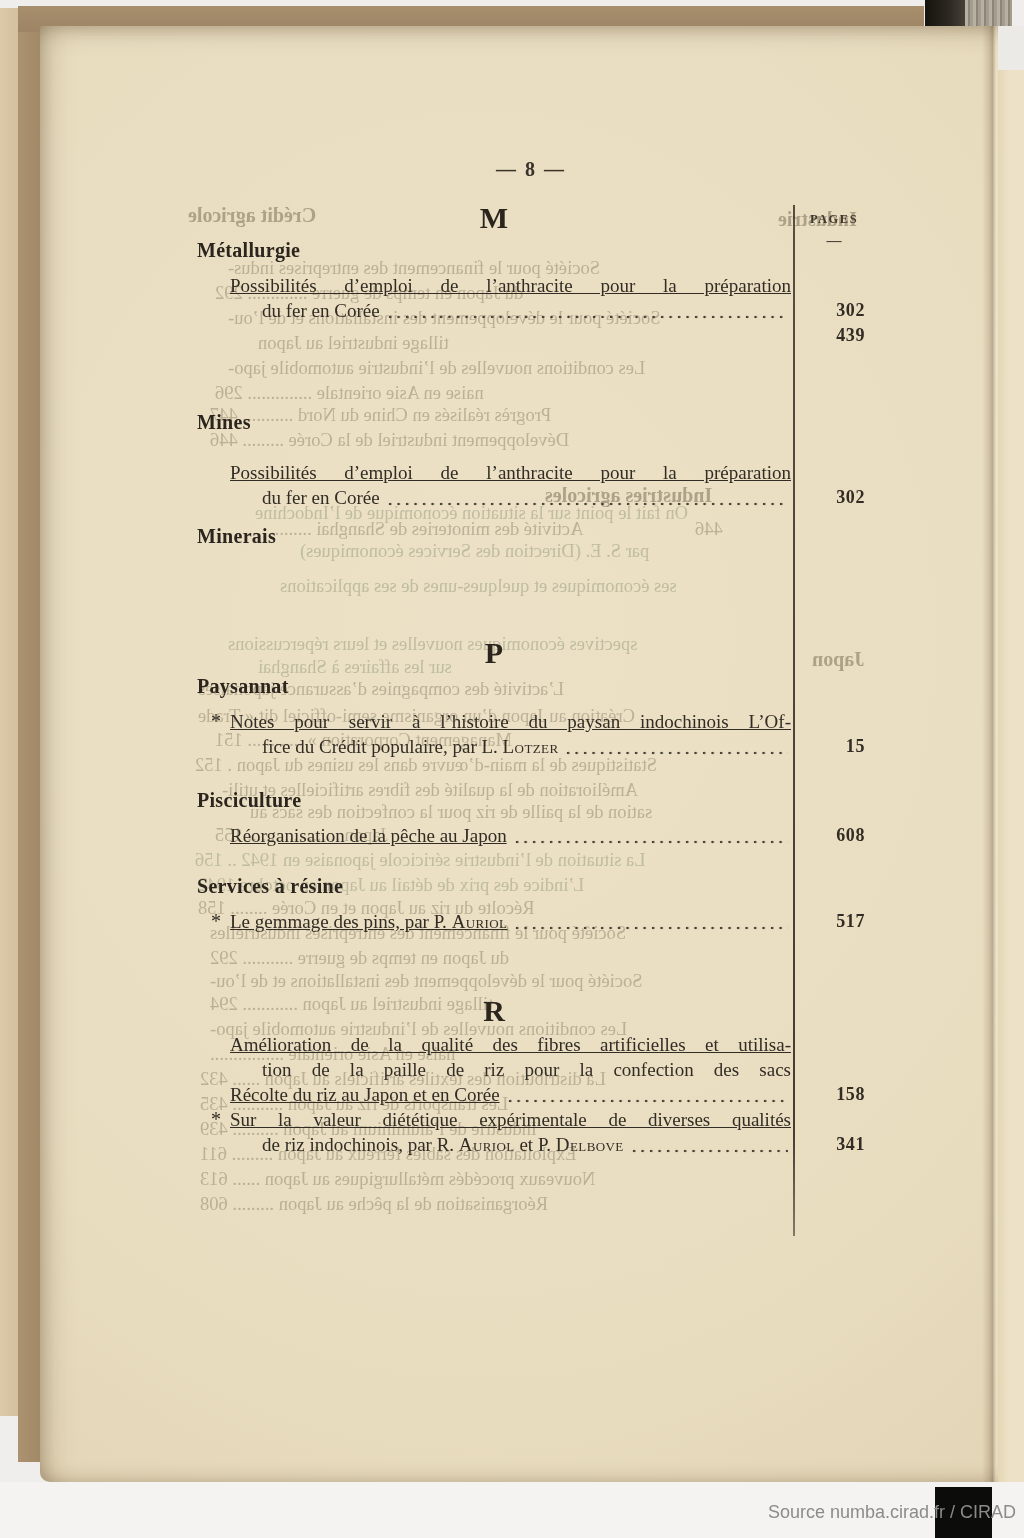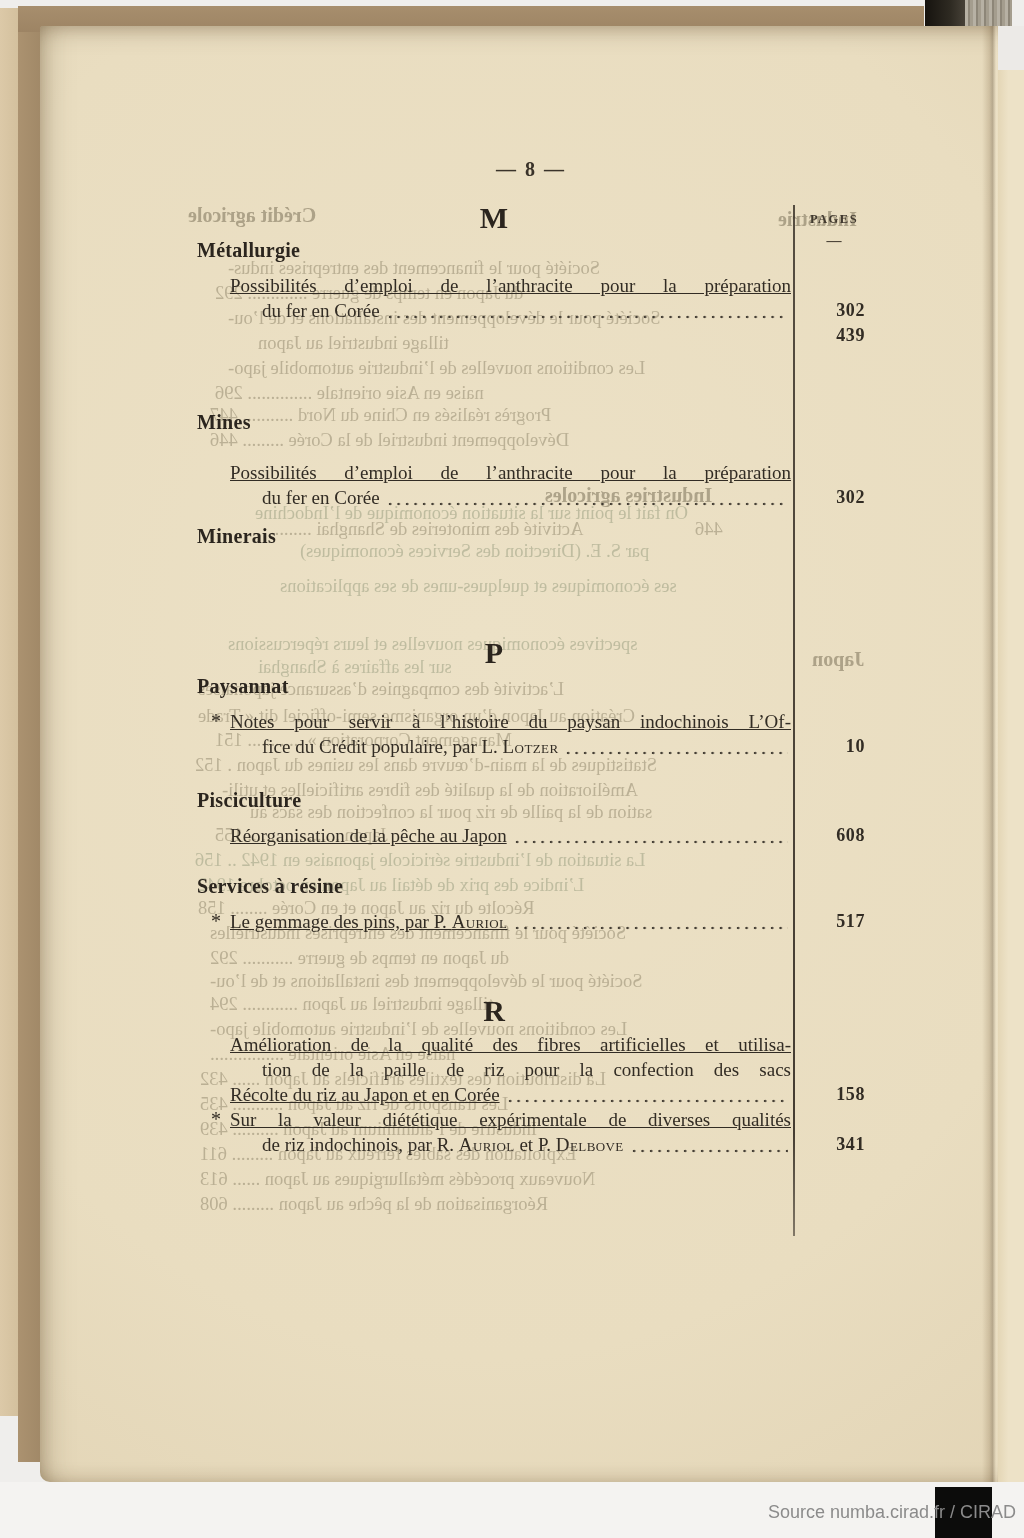--- a/index.html
+++ b/index.html
@@ -168,21 +168,21 @@
 
     <div class="group" style="top:648px">
       <div class="ghead">Paysannat</div>
       <div class="line i1 j">
         <span class="star">*</span>
         <span class="t">Notes pour servir à l’histoire du paysan indochinois L’Of-</span>
       </div>
       <div class="line i2 flexline">
         <span class="t"><span>fice du Crédit populaire, par L. </span><span class="sc">Lotzer</span></span>
         <span class="dots"></span>
-        <span class="pg">10</span>
+        <span class="pg">15</span>
       </div>
     </div>
 
     <div class="group" style="top:762px">
       <div class="ghead">Pisciculture</div>
       <div class="line i1 flexline">
         <span class="t">Réorganisation de la pêche au Japon</span>
           <span class="dots"></span>
         <span class="pg">608</span>
       </div>

